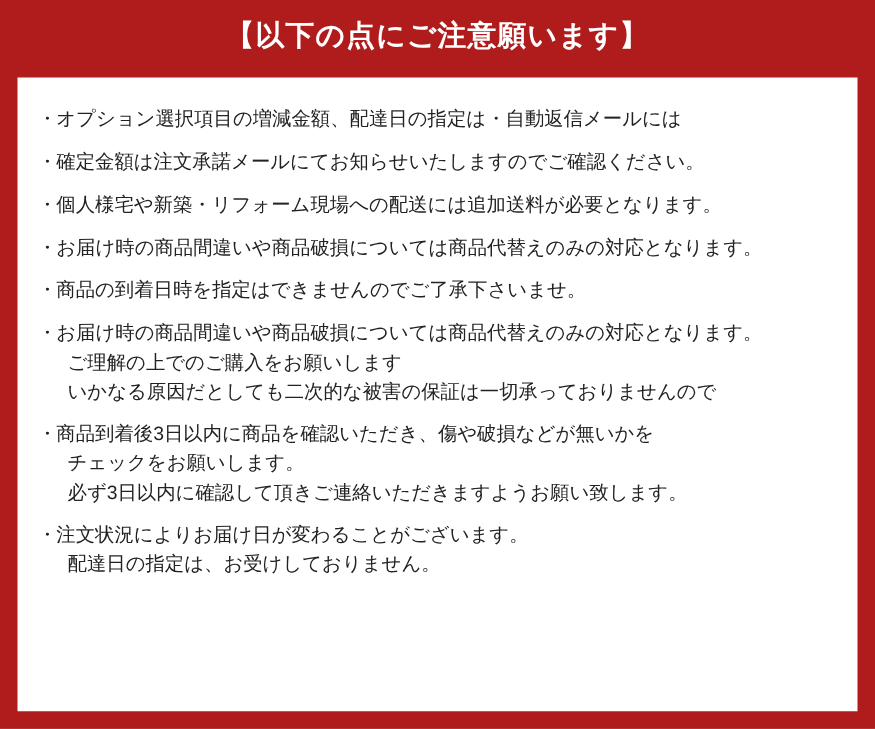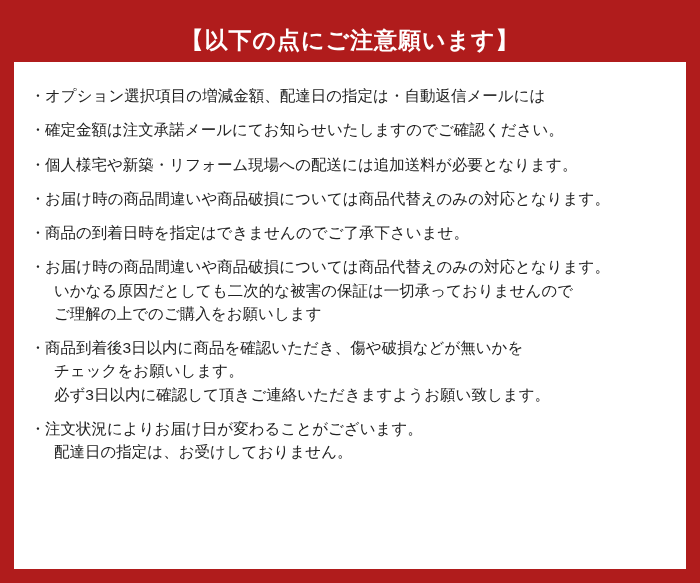--- a/index.html
+++ b/index.html
@@ -12,21 +12,21 @@
     background: #b01c1c;
     font-family: "Liberation Sans", sans-serif;
     overflow: hidden;
   }
   .notice-card {
     position: relative;
     width: 700px;
     height: 583px;
     box-sizing: border-box;
     background: #b01c1c;
-    padding: 12px;
+    padding: 0;
   }
   .notice-title {
     color: #ffffff;
     font-size: 23px;
     font-weight: bold;
     text-align: center;
     letter-spacing: 1px;
     padding: 15px 0 14px 0;
     line-height: 1.2;
   }
@@ -111,25 +111,25 @@
       </div>
     </div>
 
     <div class="item">
       <div class="item-line">
         <span class="bullet">・</span>
         <span class="line-text">お届け時の商品間違いや商品破損については商品代替えのみの対応となります。</span>
       </div>
       <div class="item-line cont">
         <span class="bullet">・</span>
-        <span class="line-text">いかなる原因だとしても二次的な被害の保証は一切承っておりませんので</span>
+        <span class="line-text">ご理解の上でのご購入をお願いします</span>
       </div>
       <div class="item-line cont">
         <span class="bullet">・</span>
-        <span class="line-text">ご理解の上でのご購入をお願いします</span>
+        <span class="line-text">いかなる原因だとしても二次的な被害の保証は一切承っておりませんので</span>
       </div>
     </div>
 
     <div class="item">
       <div class="item-line">
         <span class="bullet">・</span>
         <span class="line-text">商品到着後3日以内に商品を確認いただき、傷や破損などが無いかを</span>
       </div>
       <div class="item-line cont">
         <span class="bullet">・</span>

